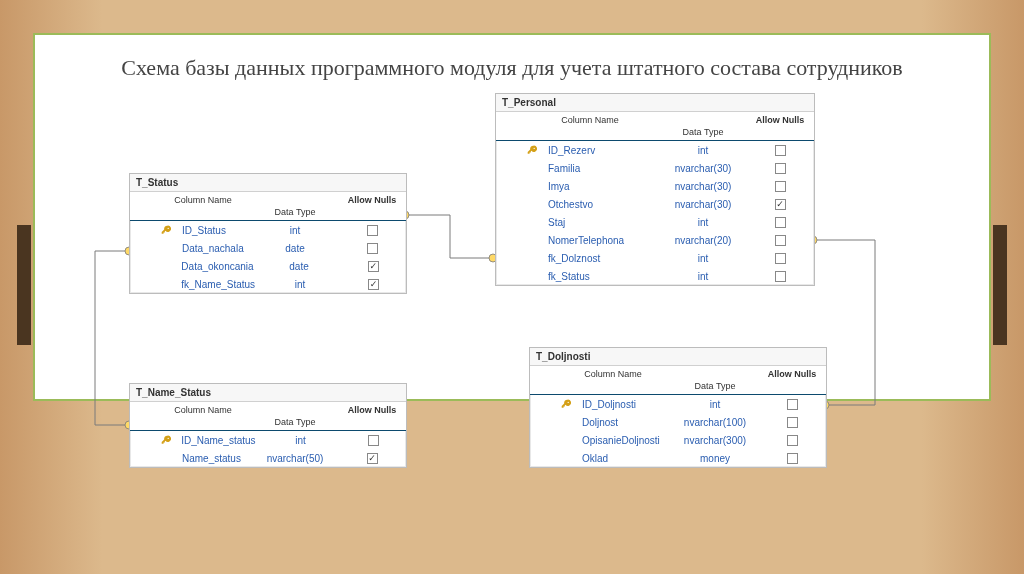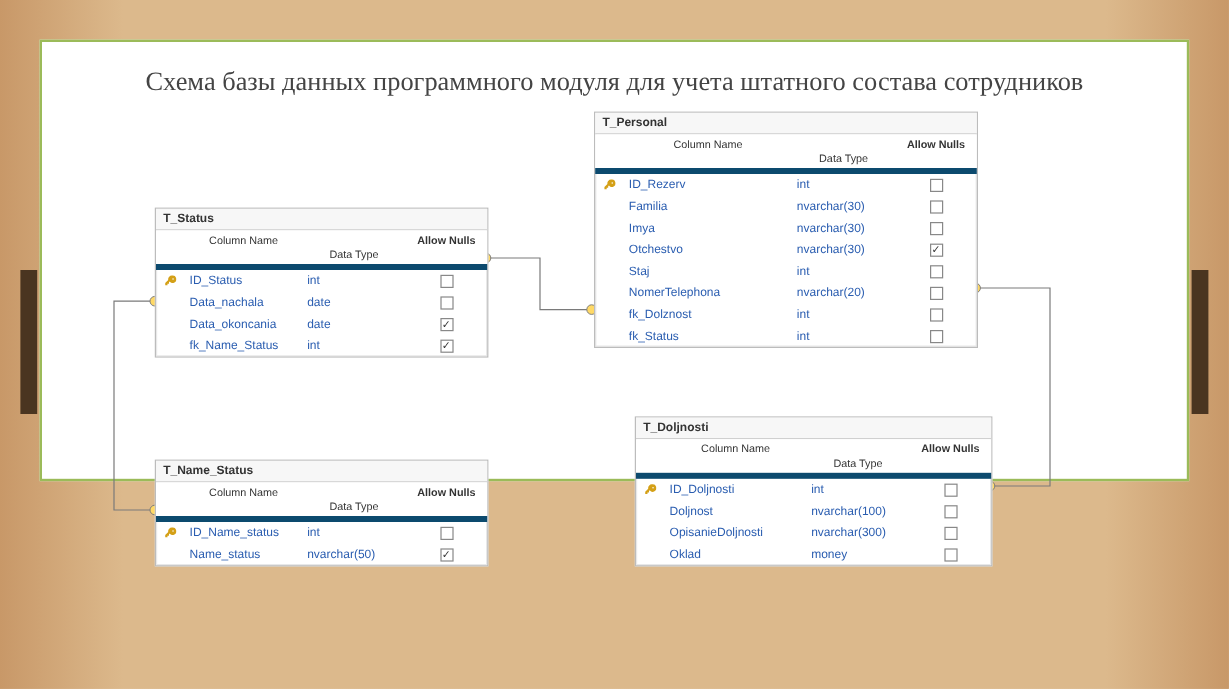--- a/index.html
+++ b/index.html
@@ -73,49 +73,50 @@
   }
   .db-title {
     border-bottom: 1px solid #d0d0d0;
     padding: 3px 6px;
     font-weight: bold;
     font-size: 10px;
     background: #f7f7f7;
   }
   .db-header {
     display: flex;
-    border-bottom: 5px solid #0c4a6e;
+    border-bottom: 1px solid #0c4a6e;
     font-size: 9px;
     color: #333;
     background: #fff;
   }
   .db-header .hc {
     padding: 3px 4px;
     text-align: center;
   }
   .hc-key { width: 16px; }
   .hc-name { flex: 1; text-align: left; padding-left: 6px; }
   .hc-type { width: 78px; text-align: left; margin-top: 12px; }
   .hc-null { width: 60px; font-weight: bold; }
 
   .db-row {
     display: flex;
     align-items: center;
     font-size: 10px;
     height: 18px;
+    padding-left: 24px;
   }
   .db-row .c { padding: 0 4px; }
   .c-key {
     width: 16px;
     display: flex;
     align-items: center;
     justify-content: center;
   }
   .c-name { flex: 1; padding-left: 6px; color: #2a5db0; }
-  .c-type { width: 78px; color: #2a5db0; }
+  .c-type { width: 78px; color: #2a5db0; text-align: center; }
   .c-null {
     width: 60px;
     display: flex;
     justify-content: center;
   }
   .key-icon {
     width: 10px; height: 10px;
     display: inline-block;
   }
   .key-icon svg { width: 10px; height: 10px; display: block; }

